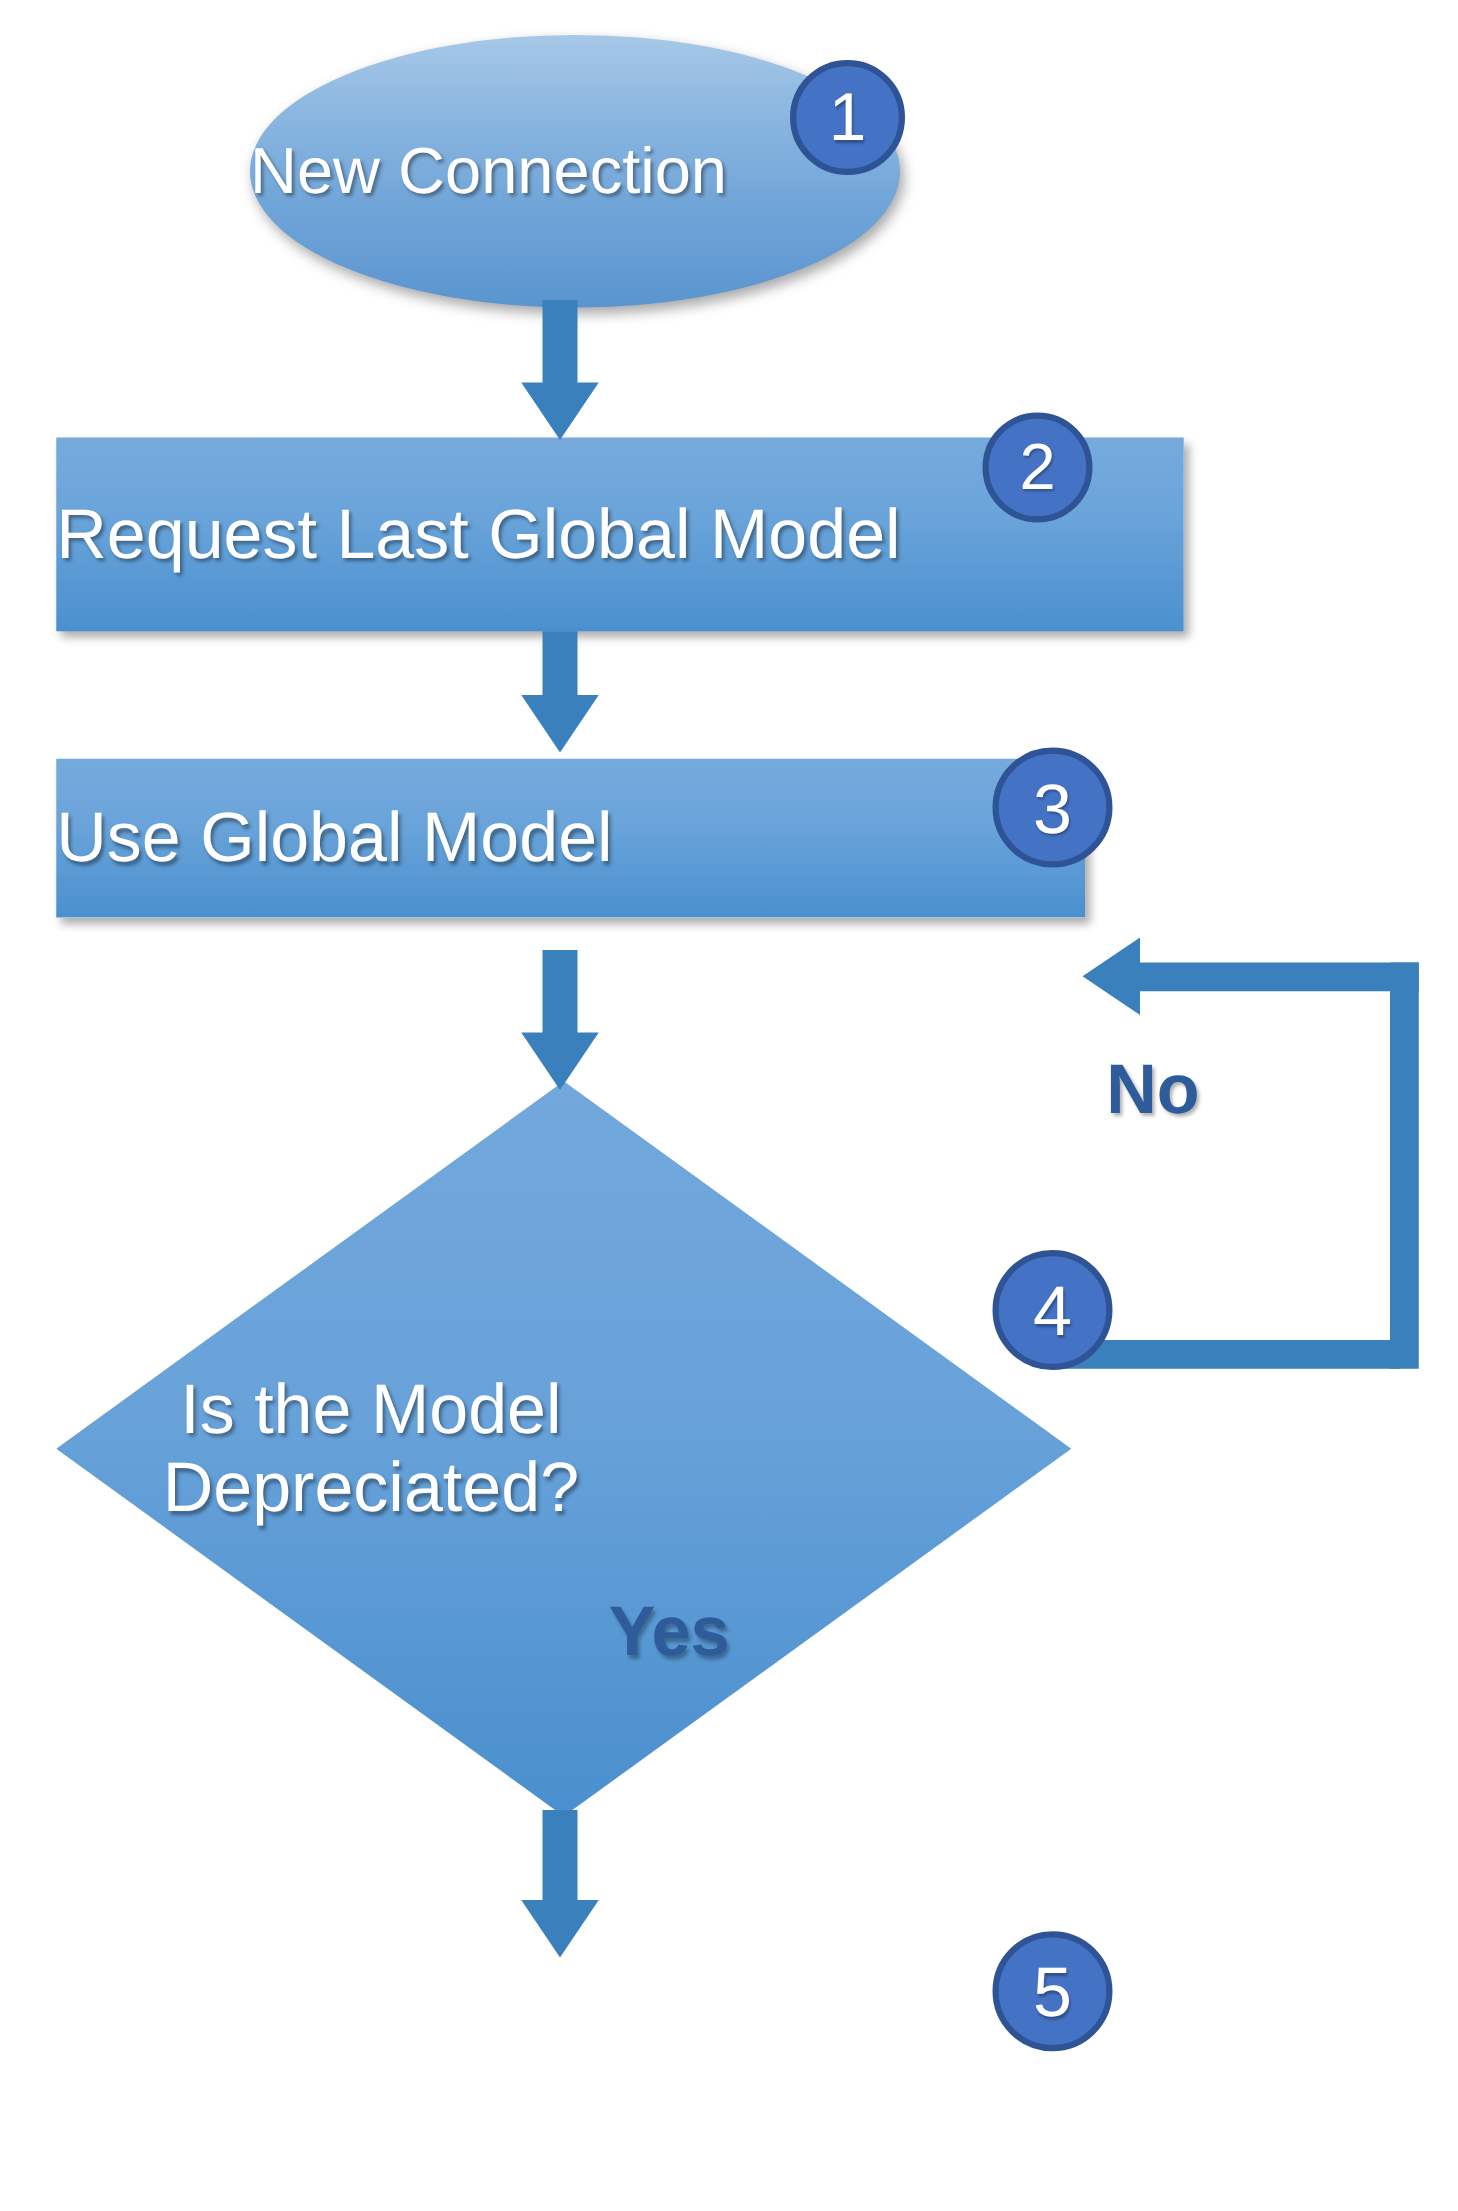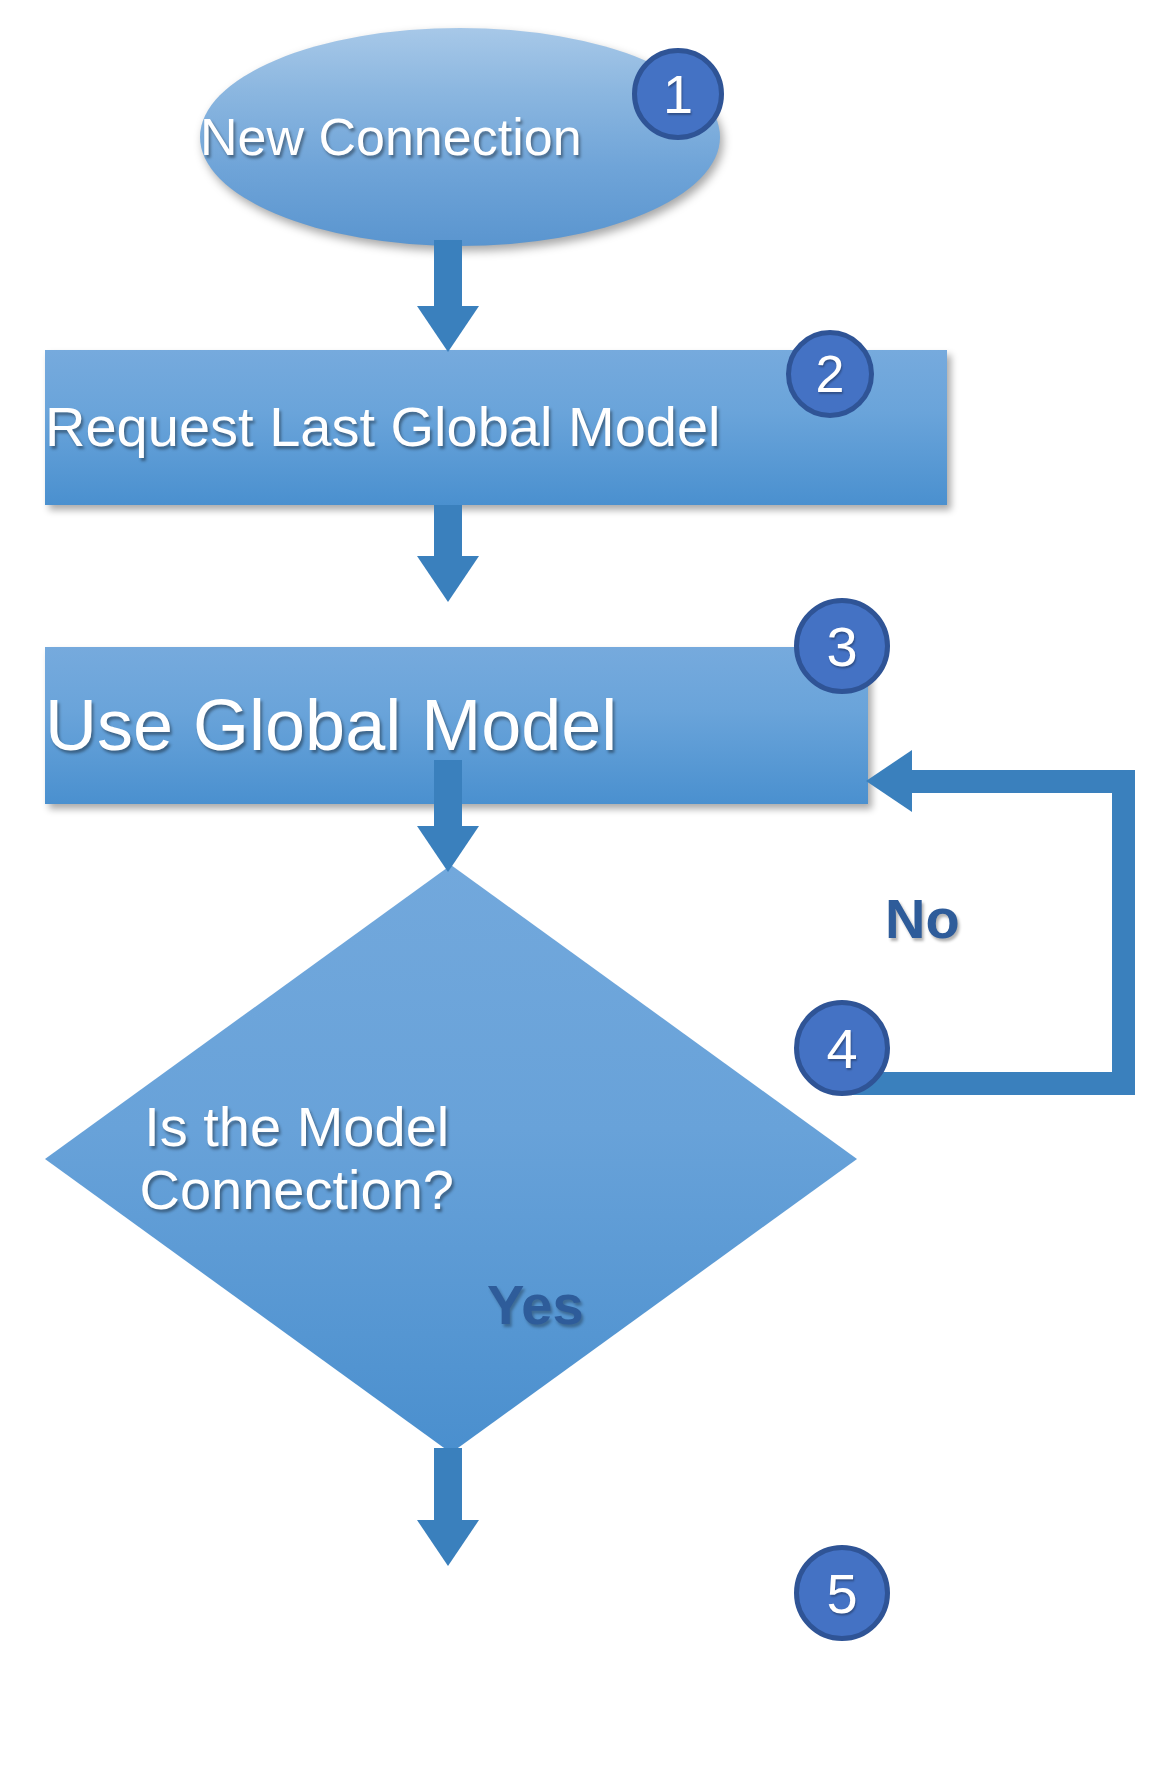--- a/index.html
+++ b/index.html
@@ -131,46 +131,46 @@
   <div class="node rect" style="left:45px; top:350px; width:902px; height:155px; font-size:56px;">
     <span class="node-label">Request Last Global Model</span>
   </div>
   <div class="badge" style="left:786px; top:330px; width:88px; height:88px; font-size:52px;">
     <span>2</span>
   </div>
 
   <div class="conn-shaft" style="left:434px; top:505px; width:28px; height:57px;"></div>
   <div class="conn-head-down" style="left:417px; top:556px;"></div>
 
-  <div class="node rect" style="left:45px; top:607px; width:823px; height:157px; font-size:72px;margin-top:40px;">
+  <div class="node rect" style="left:45px; top:607px; width:823px; height:127px; font-size:56px;">
     <span class="node-label">Use Global Model</span>
   </div>
   <div class="badge" style="left:794px; top:598px; width:96px; height:96px; font-size:56px;">
     <span>3</span>
   </div>
 
   <div class="conn-shaft" style="left:434px; top:760px; width:28px; height:72px;"></div>
   <div class="conn-head-down" style="left:417px; top:826px;"></div>
 
   <div class="node diamond" style="left:45px; top:865px; width:812px; height:588px; font-size:56px;">
-    <span class="node-label">Is the Model Connection?</span>
+    <span class="node-label">Is the Model Depreciated?</span>
   </div>
   <div class="badge" style="left:794px; top:1000px; width:96px; height:96px; font-size:56px;">
     <span>4</span>
   </div>
 
   <div class="conn-shaft" style="left:852px; top:1072px; width:268px; height:23px;"></div>
 
   <div class="conn-shaft" style="left:1112px; top:770px; width:23px; height:325px;"></div>
 
   <div class="conn-shaft" style="left:912px; top:770px; width:223px; height:23px;"></div>
 
   <div class="conn-head-left" style="left:866px; top:750px;"></div>
 
-  <div class="edge-label" style="left:885px; top:838px; font-size:56px;margin-top:48px;">No</div>
+  <div class="edge-label" style="left:885px; top:838px; font-size:56px;">No</div>
 
   <div class="conn-shaft" style="left:434px; top:1448px; width:28px; height:90px;"></div>
   <div class="conn-head-down" style="left:417px; top:1520px;"></div>
 
   <div class="edge-label" style="left:487px; top:1272px; font-size:56px;">Yes</div>
 
   <div class="badge" style="left:794px; top:1545px; width:96px; height:96px; font-size:56px;">
     <span>5</span>
   </div>
 

